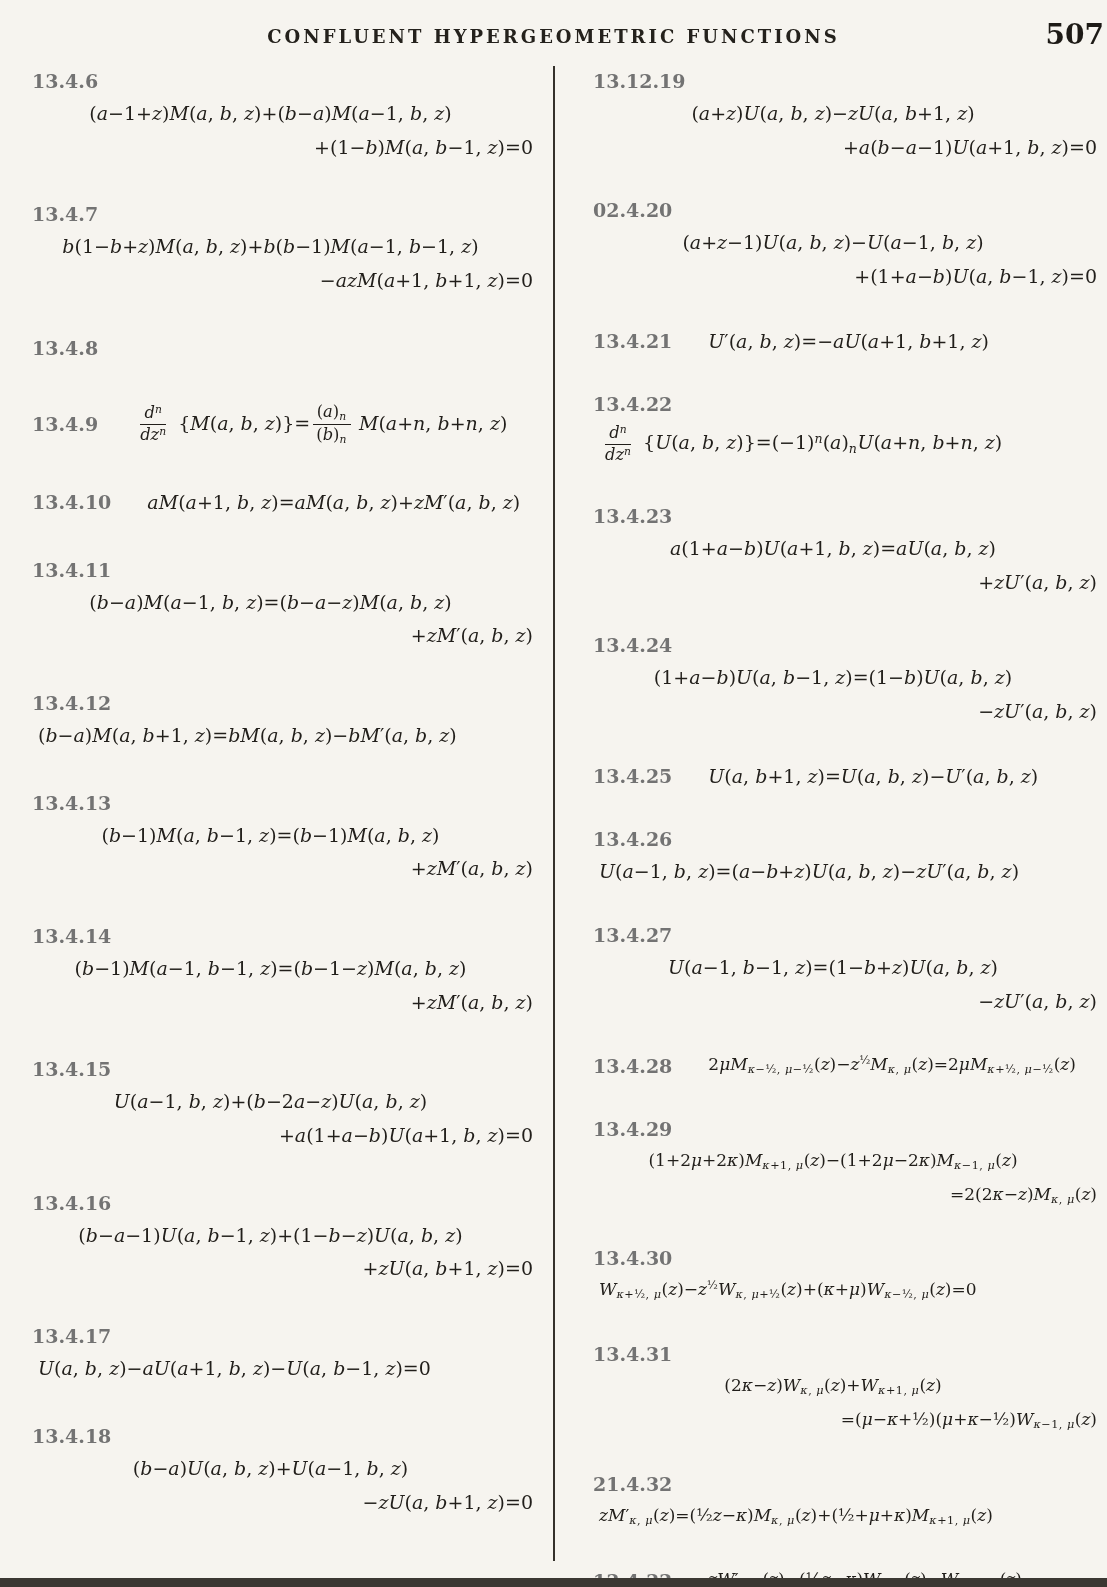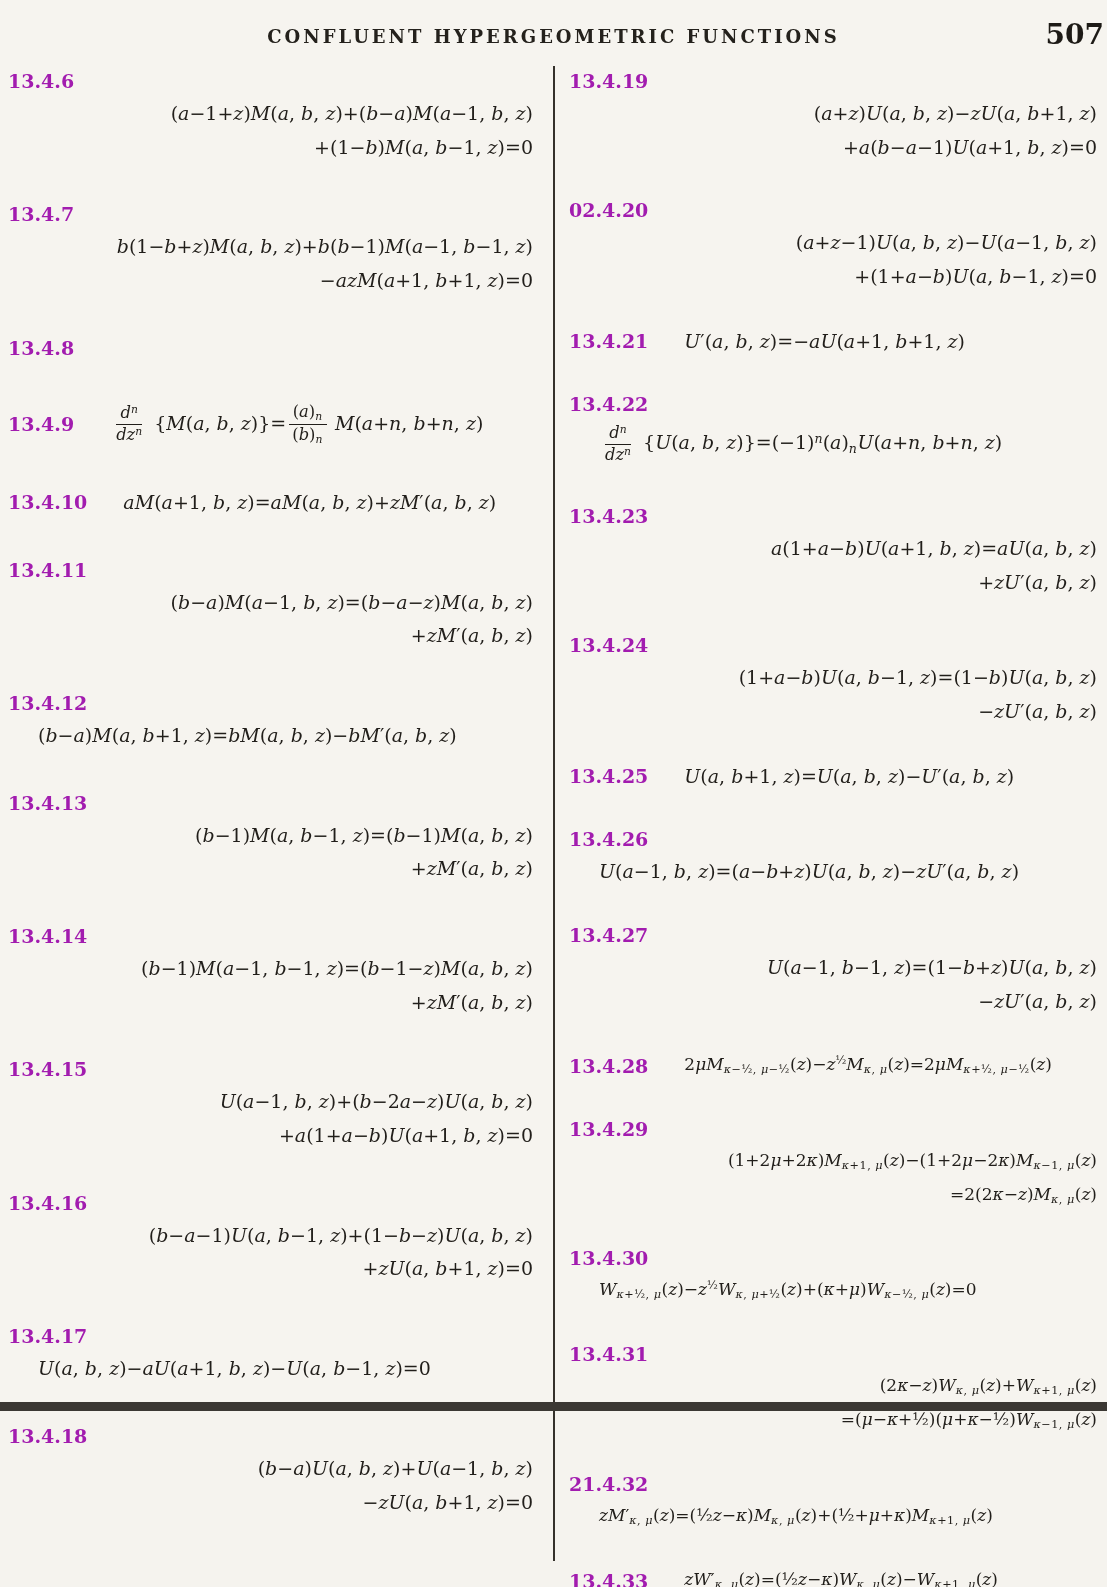--- a/index.html
+++ b/index.html
@@ -6,21 +6,21 @@
     margin: 0;
     padding: 0;
     width: 1107px;
     height: 1587px;
     overflow: hidden;
     background: #f5f3ee;
   }
   .page {
     position: relative;
     width: 1107px;
-    height: 1411px;
+    height: 1587px;
     background: #f6f4ef;
     color: #211e1a;
     font-family: "DejaVu Serif", serif;
   }
   .page-header {
     position: relative;
     height: 62px;
     padding-top: 26px;
     box-sizing: border-box;
   }
@@ -60,38 +60,39 @@
   .eq {
     font-size: 19px;
   }
   .col-left .eq { margin-bottom: 44px; }
   .col-right .eq { margin-bottom: 40px; }
   .col-left .eq:last-child, .col-right .eq:last-child { margin-bottom: 0; }
   .eq-num {
     font-weight: 700;
     font-style: normal;
     white-space: nowrap;
-    color: #a21caf;
+    color: #737373;
+    margin-left: 24px;
   }
   .eq-row {
     display: flex;
     align-items: center;
     gap: 36px;
   }
   .eq-line {
     margin-top: 9px;
     line-height: 1.3;
     white-space: nowrap;
   }
   .eq-math {
     white-space: nowrap;
     line-height: 1.3;
   }
   .eq-math i { font-style: italic; }
-  .align-left   { text-align: right; }
+  .align-left   { text-align: center; }
   .align-right  { text-align: right; }
   .align-indent { text-align: left; padding-left: 30px; }
   sub {
     font-size: 66%;
     vertical-align: -0.28em;
     letter-spacing: 0.5px;
   }
   sup {
     font-size: 66%;
     vertical-align: 0.5em;
@@ -199,21 +200,21 @@
           <div class="eq-line eq-math align-indent"><i>U</i>(<i>a</i>, <i>b</i>, <i>z</i>)−<i>aU</i>(<i>a</i>+1, <i>b</i>, <i>z</i>)−<i>U</i>(<i>a</i>, <i>b</i>−1, <i>z</i>)=0</div>
         </div>
         <div class="eq">
           <div class="eq-num">13.4.18</div>
           <div class="eq-line eq-math align-left">(<i>b</i>−<i>a</i>)<i>U</i>(<i>a</i>, <i>b</i>, <i>z</i>)+<i>U</i>(<i>a</i>−1, <i>b</i>, <i>z</i>)</div>
           <div class="eq-line eq-math align-right">−<i>zU</i>(<i>a</i>, <i>b</i>+1, <i>z</i>)=0</div>
         </div>
       </div>
     <div class="col col-right" id="col-right">
         <div class="eq">
-          <div class="eq-num">13.4.19</div>
+          <div class="eq-num">13.12.19</div>
           <div class="eq-line eq-math align-left">(<i>a</i>+<i>z</i>)<i>U</i>(<i>a</i>, <i>b</i>, <i>z</i>)−<i>zU</i>(<i>a</i>, <i>b</i>+1, <i>z</i>)</div>
           <div class="eq-line eq-math align-right">+<i>a</i>(<i>b</i>−<i>a</i>−1)<i>U</i>(<i>a</i>+1, <i>b</i>, <i>z</i>)=0</div>
         </div>
         <div class="eq">
           <div class="eq-num">02.4.20</div>
           <div class="eq-line eq-math align-left">(<i>a</i>+<i>z</i>−1)<i>U</i>(<i>a</i>, <i>b</i>, <i>z</i>)−<i>U</i>(<i>a</i>−1, <i>b</i>, <i>z</i>)</div>
           <div class="eq-line eq-math align-right">+(1+<i>a</i>−<i>b</i>)<i>U</i>(<i>a</i>, <i>b</i>−1, <i>z</i>)=0</div>
         </div>
         <div class="eq">
           <div class="eq-row">

